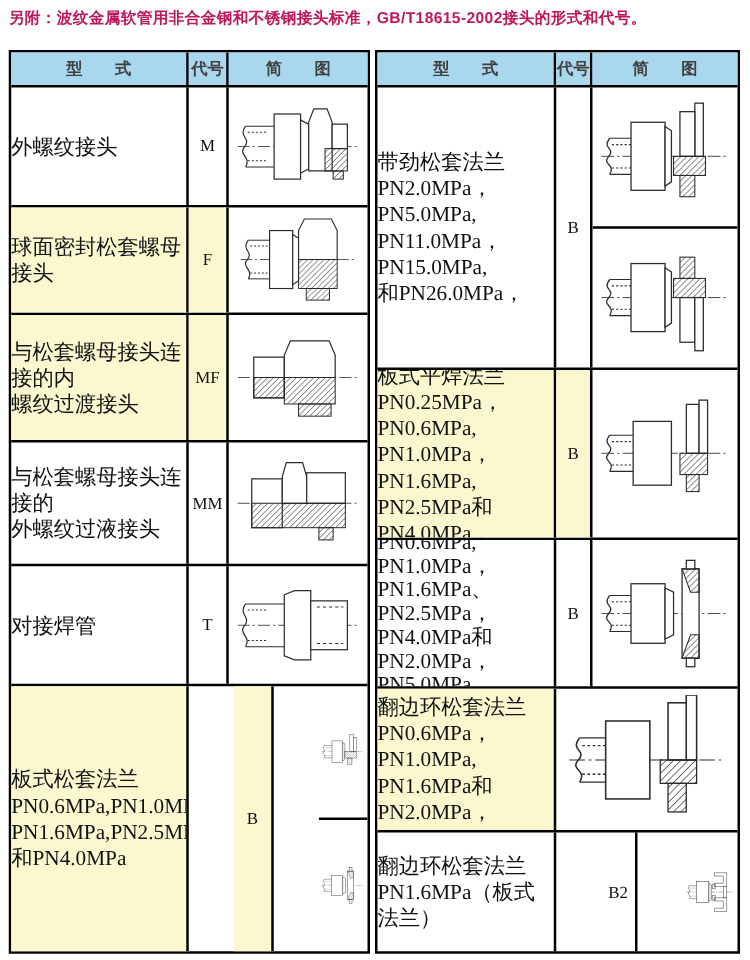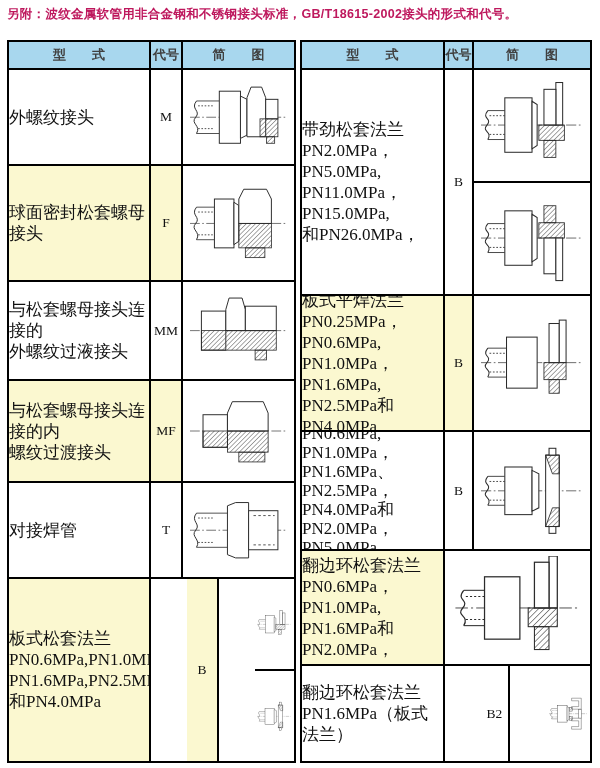--- a/index.html
+++ b/index.html
@@ -71,21 +71,21 @@
               <polygon points="62,24 70,28 70,72 62,76" stroke="#2b2b2b" stroke-width="1.2" fill="#ffffff"></polygon>
               <polygon points="70,26 75,13 88,13 93,26 93,74 70,74" stroke="#2b2b2b" stroke-width="1.2" fill="#ffffff"></polygon>
               <rect x="93" y="28" width="15" height="24" stroke="#2b2b2b" stroke-width="1.2" fill="#ffffff"></rect>
               <rect x="86" y="52" width="22" height="22" stroke="#2b2b2b" stroke-width="1" fill="url(#hp1)"></rect>
               <rect x="94" y="74" width="10" height="8" stroke="#2b2b2b" stroke-width="1" fill="url(#hp1)"></rect>
             </svg>
           </div>
         </div>
     </div>
   </div>
-  <div class="row" style="height:116px">
+  <div class="row" style="height:86px">
     <div class="c type w-type yl">球面密封松套螺母接头</div>
     <div class="c code w-code yl">F</div>
     <div class="c diagcell w-diag">
       <div class="dsub">
           <div class="dwrap">
             <svg viewBox="0 0 120 100" preserveAspectRatio="xMidYMid meet" xmlns="http://www.w3.org/2000/svg">
               <defs>
                 <pattern id="hp2" width="4" height="4" patternUnits="userSpaceOnUse" patternTransform="rotate(45)">
                   <line x1="0" y1="0" x2="0" y2="4" stroke="#3a3a3a" stroke-width="1.1"></line>
                 </pattern>
@@ -99,63 +99,63 @@
               <rect x="30" y="20" width="24" height="60" stroke="#2b2b2b" stroke-width="1.2" fill="#ffffff"></rect>
               <polygon points="54,24 60,28 60,72 54,76" stroke="#2b2b2b" stroke-width="1.2" fill="#ffffff"></polygon>
               <path d="M60,50 L60,20 L66,8 L94,8 L100,20 L100,50 Z" stroke="#2b2b2b" stroke-width="1.2" fill="#ffffff"></path>
               <rect x="60" y="50" width="40" height="30" stroke="#2b2b2b" stroke-width="1" fill="url(#hp2)"></rect>
               <rect x="68" y="80" width="24" height="12" stroke="#2b2b2b" stroke-width="1" fill="url(#hp2)"></rect>
             </svg>
           </div>
         </div>
     </div>
   </div>
+  <div class="row" style="height:102px">
+    <div class="c type w-type yl">与松套螺母接头连接的内
+螺纹过渡接头</div>
+    <div class="c code w-code yl">MF</div>
+    <div class="c diagcell w-diag">
+      <div class="dsub">
+          <div class="dwrap">
+            <svg viewBox="0 0 120 100" preserveAspectRatio="xMidYMid meet" xmlns="http://www.w3.org/2000/svg">
+              <defs>
+                <pattern id="hp4" width="4" height="4" patternUnits="userSpaceOnUse" patternTransform="rotate(45)">
+                  <line x1="0" y1="0" x2="0" y2="4" stroke="#3a3a3a" stroke-width="1.1"></line>
+                </pattern>
+              </defs>
+              <line x1="0" y1="50" x2="120" y2="50" stroke="#2b2b2b" stroke-width="0.8" stroke-dasharray="12 3 2 3"></line>
+              <rect x="16" y="30" width="30" height="40" stroke="#2b2b2b" stroke-width="1.2" fill="#ffffff"></rect>
+              <polygon points="46,28 52,14 90,14 96,28 96,50 46,50" stroke="#2b2b2b" stroke-width="1.2" fill="#ffffff"></polygon>
+              <rect x="46" y="50" width="50" height="26" stroke="#2b2b2b" stroke-width="1" fill="url(#hp4)"></rect>
+              <rect x="16" y="50" width="30" height="20" stroke="#2b2b2b" stroke-width="1" fill="url(#hp4)"></rect>
+              <rect x="60" y="76" width="32" height="12" stroke="#2b2b2b" stroke-width="1" fill="url(#hp4)"></rect>
+            </svg>
+          </div>
+        </div>
+    </div>
+  </div>
   <div class="row" style="height:99px">
     <div class="c type w-type">与松套螺母接头连接的
 外螺纹过液接头</div>
     <div class="c code w-code">MM</div>
     <div class="c diagcell w-diag">
       <div class="dsub">
           <div class="dwrap">
             <svg viewBox="0 0 120 100" preserveAspectRatio="xMidYMid meet" xmlns="http://www.w3.org/2000/svg">
               <defs>
                 <pattern id="hp3" width="4" height="4" patternUnits="userSpaceOnUse" patternTransform="rotate(45)">
                   <line x1="0" y1="0" x2="0" y2="4" stroke="#3a3a3a" stroke-width="1.1"></line>
                 </pattern>
               </defs>
               <line x1="0" y1="50" x2="120" y2="50" stroke="#2b2b2b" stroke-width="0.8" stroke-dasharray="12 3 2 3"></line>
               <rect x="14" y="26" width="30" height="48" stroke="#2b2b2b" stroke-width="1.2" fill="#ffffff"></rect>
               <polygon points="44,24 48,10 64,10 68,24 68,50 44,50" stroke="#2b2b2b" stroke-width="1.2" fill="#ffffff"></polygon>
               <rect x="68" y="20" width="38" height="30" stroke="#2b2b2b" stroke-width="1.2" fill="#ffffff"></rect>
               <rect x="14" y="50" width="92" height="24" stroke="#2b2b2b" stroke-width="1" fill="url(#hp3)"></rect>
               <rect x="80" y="74" width="14" height="12" stroke="#2b2b2b" stroke-width="1" fill="url(#hp3)"></rect>
-            </svg>
-          </div>
-        </div>
-    </div>
-  </div>
-  <div class="row" style="height:102px">
-    <div class="c type w-type yl">与松套螺母接头连接的内
-螺纹过渡接头</div>
-    <div class="c code w-code yl">MF</div>
-    <div class="c diagcell w-diag">
-      <div class="dsub">
-          <div class="dwrap">
-            <svg viewBox="0 0 120 100" preserveAspectRatio="xMidYMid meet" xmlns="http://www.w3.org/2000/svg">
-              <defs>
-                <pattern id="hp4" width="4" height="4" patternUnits="userSpaceOnUse" patternTransform="rotate(45)">
-                  <line x1="0" y1="0" x2="0" y2="4" stroke="#3a3a3a" stroke-width="1.1"></line>
-                </pattern>
-              </defs>
-              <line x1="0" y1="50" x2="120" y2="50" stroke="#2b2b2b" stroke-width="0.8" stroke-dasharray="12 3 2 3"></line>
-              <rect x="16" y="30" width="30" height="40" stroke="#2b2b2b" stroke-width="1.2" fill="#ffffff"></rect>
-              <polygon points="46,28 52,14 90,14 96,28 96,50 46,50" stroke="#2b2b2b" stroke-width="1.2" fill="#ffffff"></polygon>
-              <rect x="46" y="50" width="50" height="26" stroke="#2b2b2b" stroke-width="1" fill="url(#hp4)"></rect>
-              <rect x="16" y="50" width="30" height="20" stroke="#2b2b2b" stroke-width="1" fill="url(#hp4)"></rect>
-              <rect x="60" y="76" width="32" height="12" stroke="#2b2b2b" stroke-width="1" fill="url(#hp4)"></rect>
             </svg>
           </div>
         </div>
     </div>
   </div>
   <div class="row" style="height:96px">
     <div class="c type w-type">对接焊管</div>
     <div class="c code w-code">T</div>
     <div class="c diagcell w-diag">
       <div class="dsub">

